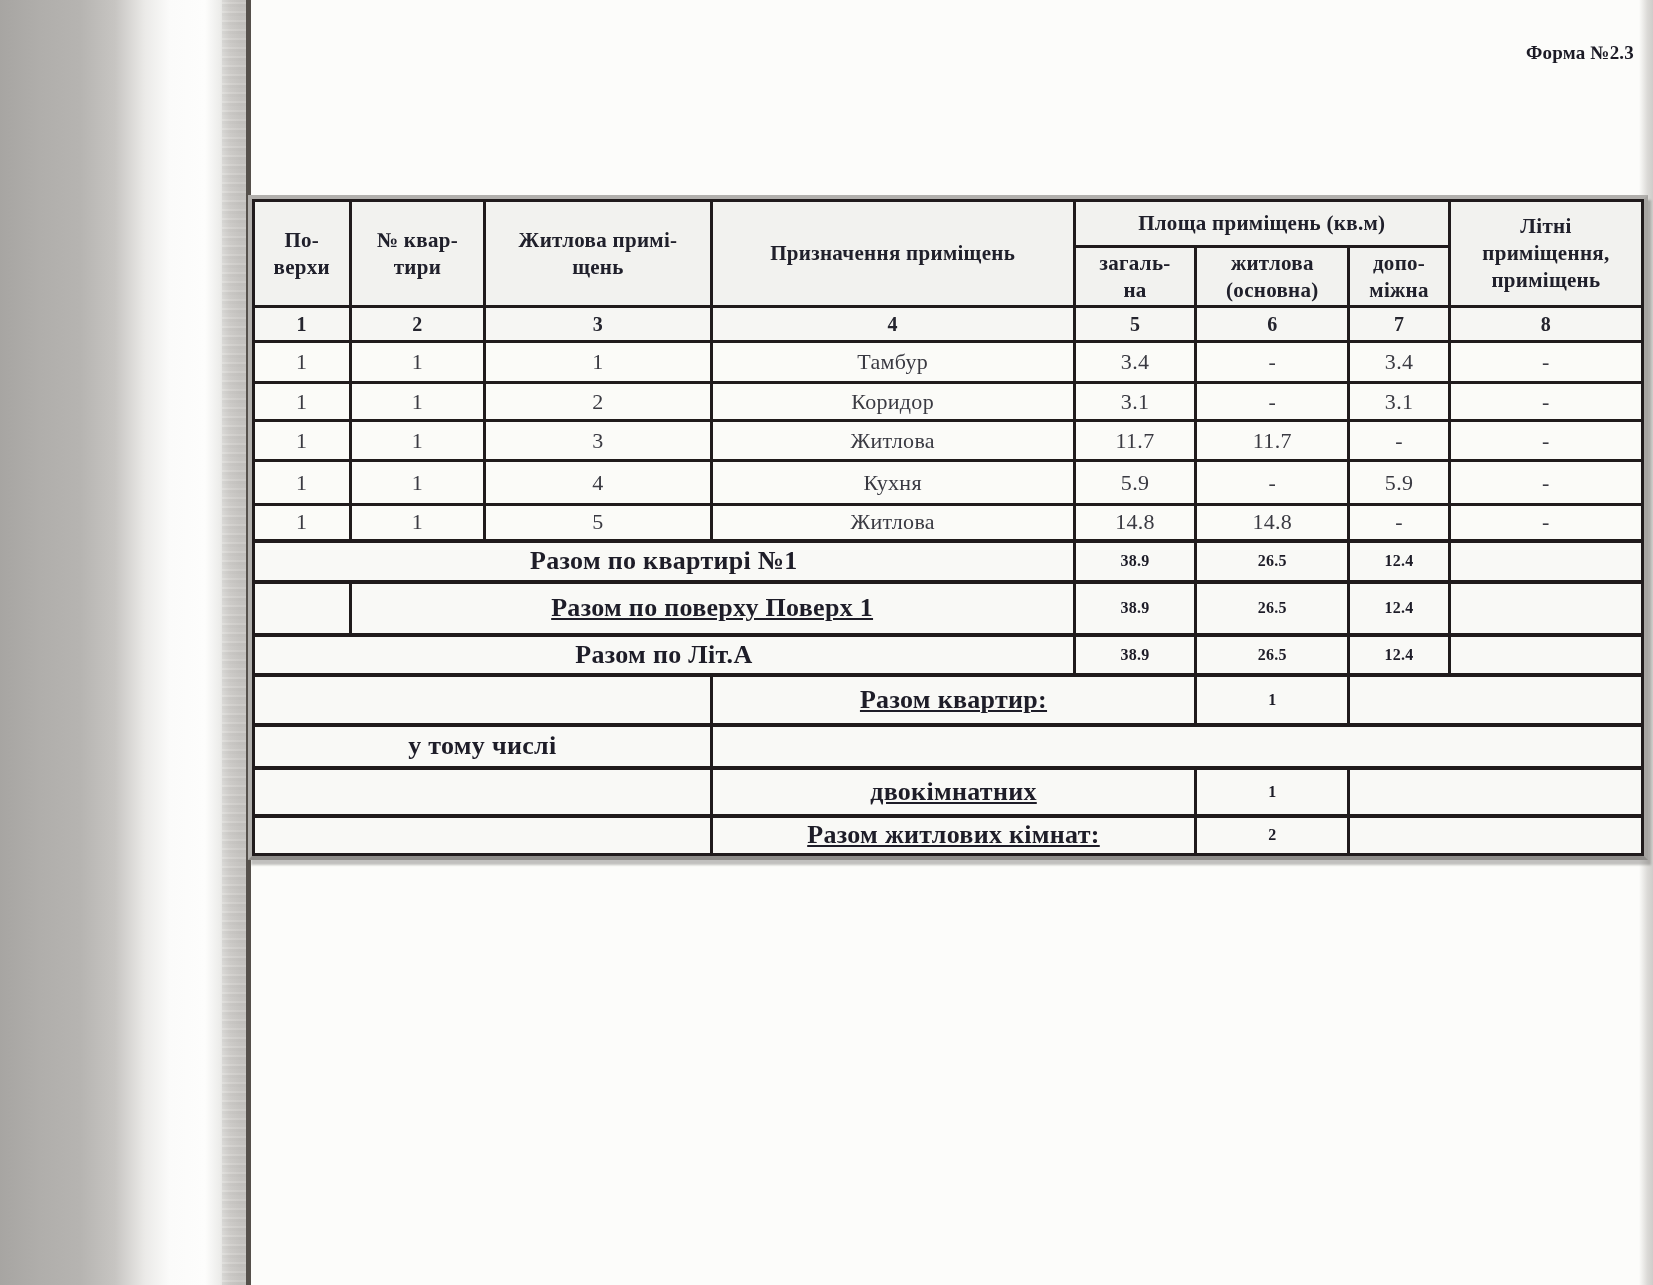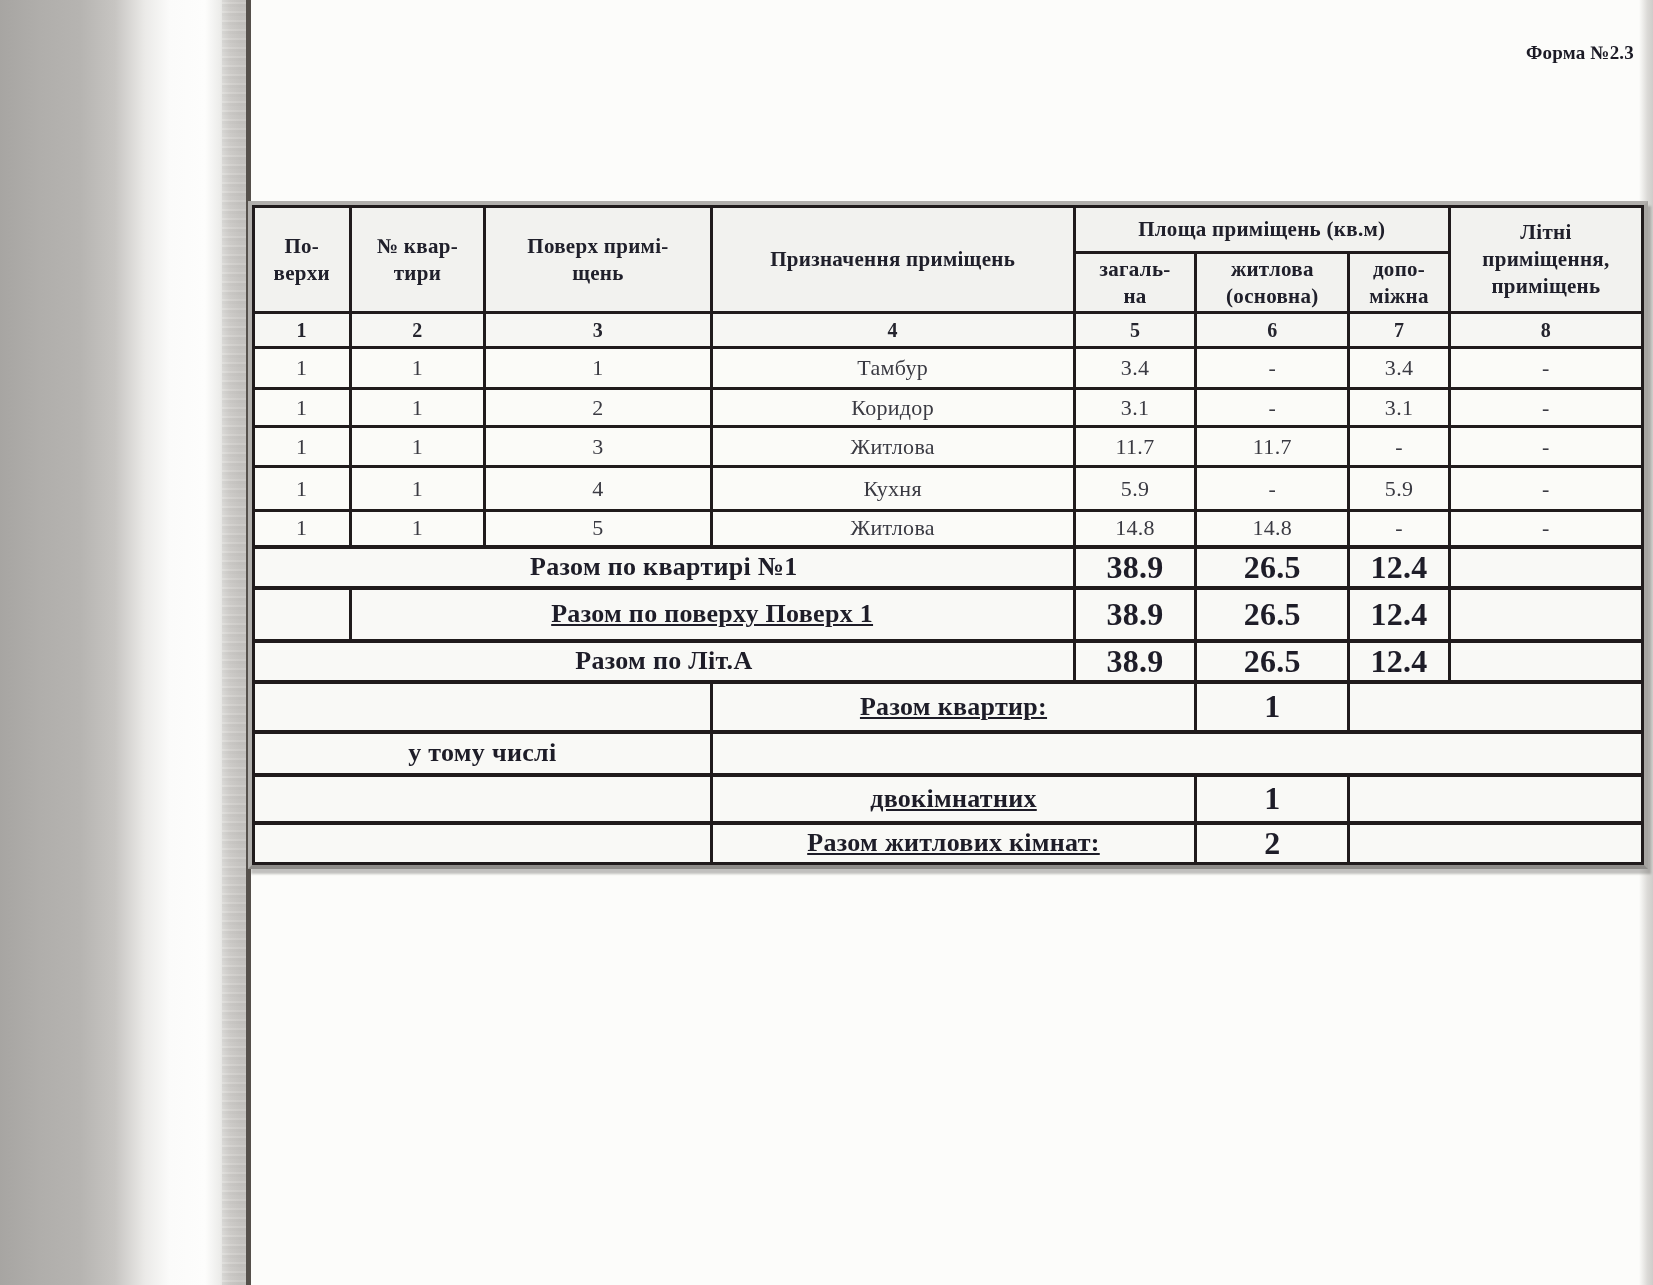--- a/index.html
+++ b/index.html
@@ -27,21 +27,21 @@
     background:linear-gradient(to right,rgba(200,198,195,0),#d3d1ce 60%,#c3c1be);
     opacity:.8;
   }
   .form-label{
     position:absolute;left:1526px;top:10px;width:124px;
     font-size:19px;font-weight:bold;letter-spacing:.2px;color:#1c1b26;
     white-space:nowrap;
     margin-top:32px;
   }
   .table-wrap{
-    position:absolute;left:248px;top:201px;
+    position:absolute;left:248px;top:195px;
     border:4px solid #b1afac;border-bottom-color:#8e8c89;border-right-color:#a6a4a1;
     box-shadow:3px 5px 2px rgba(105,103,100,.4);
     background:#14b8a6;
   }
   table.sheet{
     border-collapse:collapse;table-layout:fixed;
     width:1392px;
   }
   table.sheet td{
     border:3px solid #201b1c;
@@ -50,21 +50,21 @@
     background:#fbfbf8;
     font-size:22px;color:#3a3a42;letter-spacing:.3px;
   }
   tr.head td{
     font-weight:bold;font-size:21px;line-height:1.28;color:#20202b;
     background:#f2f2ef;
   }
   tr.nums td{font-weight:bold;font-size:20px;color:#25252e;background:#f6f6f3;}
   td.purpose{text-align:left;padding-left:9px;font-size:23px;}
   tr.sum td{
-    font-weight:bold;font-size:32px;color:#1e1d28;background:#f9f9f6;
+    font-weight:bold;font-size:16px;color:#1e1d28;background:#f9f9f6;
     border-top-width:4px;
   }
   tr.sum td.lbl{font-size:26px;}
   td.lbl-r{text-align:right;padding-right:9px;margin-top:23px;}
   td.lbl-l{text-align:left;padding-left:8px;text-decoration:underline;}
   .ln{display:block;}
 </style>
 </head>
 <body>
 
@@ -91,21 +91,21 @@
         <tr class="head" style="height:46px">
     <td rowspan="2">
       <span class="ln">По-</span>
       <span class="ln">верхи</span>
     </td>
     <td rowspan="2">
       <span class="ln">№ квар-</span>
       <span class="ln">тири</span>
     </td>
     <td rowspan="2">
-      <span class="ln">Поверх примі-</span>
+      <span class="ln">Житлова примі-</span>
       <span class="ln">щень</span>
     </td>
     <td rowspan="2">Призначення приміщень</td>
     <td colspan="3">Площа приміщень (кв.м)</td>
     <td rowspan="2">
       <span class="ln">Літні</span>
       <span class="ln">приміщення,</span>
       <span class="ln">приміщень</span>
     </td>
   </tr>

